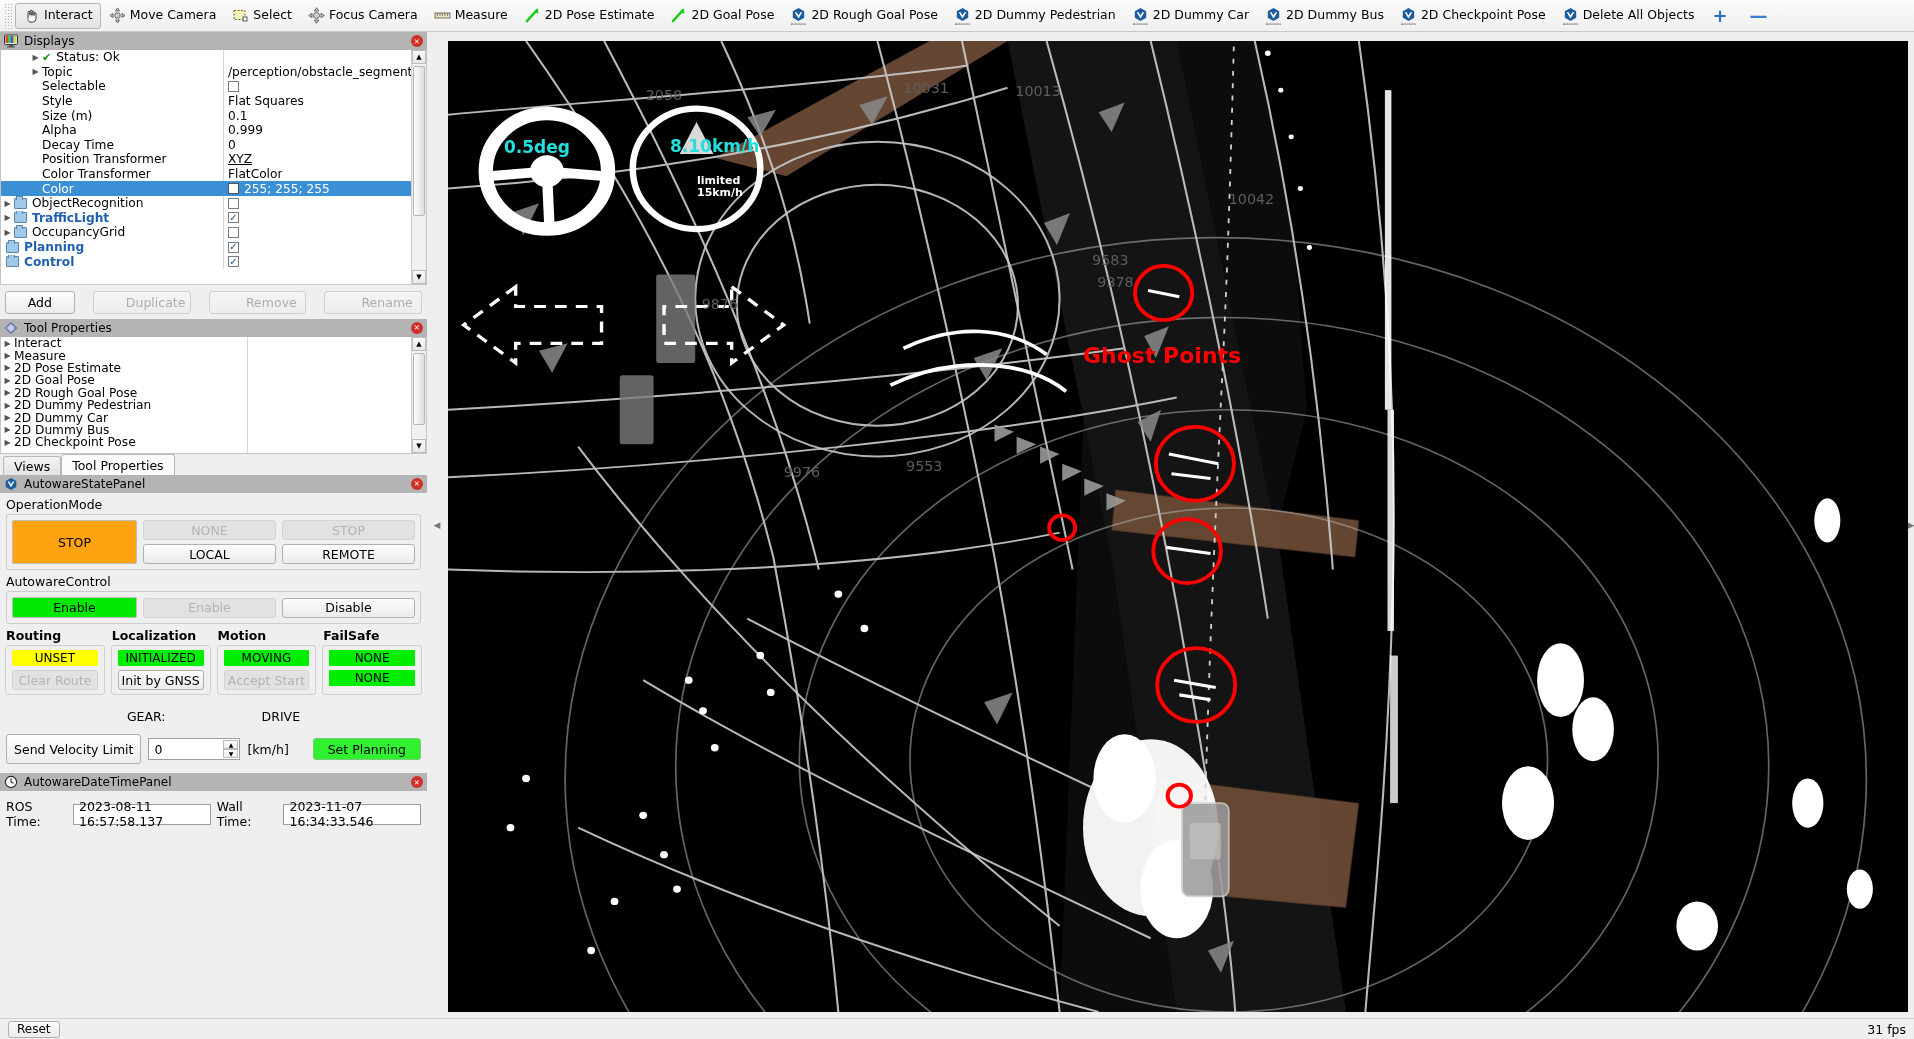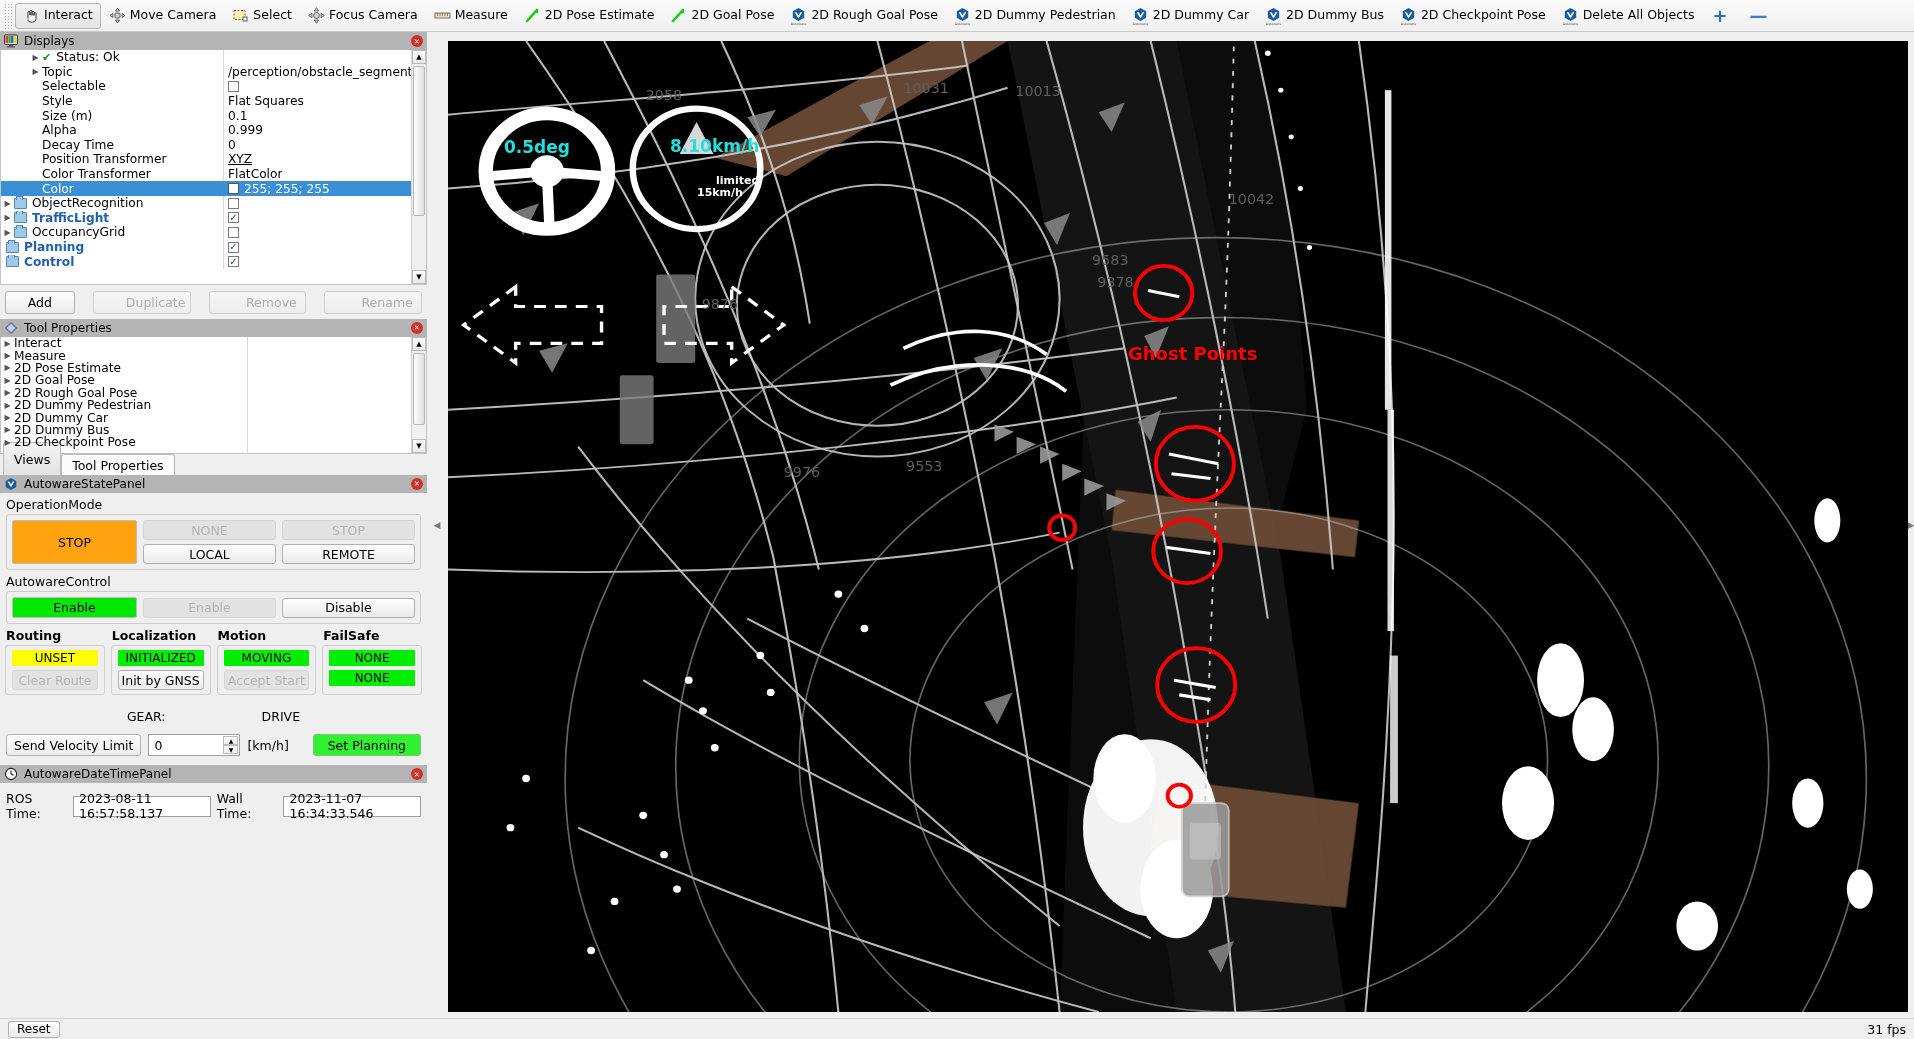--- a/index.html
+++ b/index.html
@@ -139,21 +139,21 @@
 
   
   #tools-wrap { background:#fff; border:1px solid #c4c4c4; border-top:none; height: 117px; display: flex; }
   #tools-list { flex: 1; overflow: hidden; position: relative; }
   .tool-row { height: 12.4px; display: flex; align-items: center; font-size: 12.2px; }
   .tool-col-sep { position:absolute; left: 246px; top:0; bottom:0; width:1px; background:#d6d6d6; }
 
   
   #tabs { display: flex; align-items: flex-end; height: 21px; padding-left: 3px; background: #efefef; }
   .tab {
-    height: 33px; padding: 0 10px; font-size: 12.5px;
+    height: 19px; padding: 0 10px; font-size: 12.5px;
     border: 1px solid #b9b9b9; border-bottom: none;
     border-radius: 3px 3px 0 0;
     background: linear-gradient(#f3f3f3,#e3e3e3);
     display: flex; align-items: center; cursor: default;
   }
   .tab.sel { background: #fbfbfb; height: 21px; }
 
   
   .sec-label { font-size: 12.5px; padding: 4px 6px 2px 6px; }
   .groupbox {
@@ -182,21 +182,21 @@
   .status-box { border: 1px solid #cfcfcf; border-radius: 3px; padding: 4px 6px; }
   .badge {
     height: 16px; display: flex; align-items: center; justify-content: center;
     font-size: 12px; border-radius: 1px; margin-bottom: 4px;
   }
   .badge.yellow { background: #ffff00; }
   .badge.green { background: #00ee00; }
   .gear-row { display: flex; justify-content: center; align-items: center; gap: 96px; padding: 14px 0 6px 0; font-size: 12.5px; }
   .vel-row { display: flex; align-items: center; gap: 7px; padding: 4px 6px 7px 6px; }
   .vel-btn {
-    height: 22px; padding: 3px 7px; border: 1px solid #b0b0b0; border-radius: 3px;
+    height: 30px; padding: 3px 7px; border: 1px solid #b0b0b0; border-radius: 3px;
     background: linear-gradient(#fdfdfd,#ededed); display: flex; align-items: center;
     font-size: 12.5px; cursor: default;
   }
   .spin {
     width: 92px; height: 22px; border: 1px solid #9f9f9f; background: #fff;
     display: flex; align-items: center; padding-left: 5px; font-size: 12.5px; position: relative;
   }
   .spin .arrows {
     position: absolute; right: 1px; top: 1px; bottom: 1px; width: 15px;
     display: flex; flex-direction: column;
@@ -898,23 +898,23 @@
           <text x="499" y="200">9378</text>
           <text x="195" y="218">9876</text>
           <text x="258" y="355">9976</text>
           <text x="352" y="350">9553</text>
         </g>
       </svg>
 
       
       <div class="ov-label" style="left:56px;top:96px;color:#22e0e0;font-size:17px;">0.5deg</div>
       <div class="ov-label" style="left:222px;top:95px;color:#22e0e0;font-size:17px;">8.10km/h</div>
-      <div class="ov-label" style="left:268px;top:133px;color:#ffffff;font-size:11px;">limited</div>
+      <div class="ov-label" style="left:249px;top:133px;color:#ffffff;font-size:11px;">limited</div>
       <div class="ov-label" style="left:249px;top:145px;color:#ffffff;font-size:11px;">15km/h</div>
-      <div class="ov-label" style="left:680px;top:302px;color:#ff0000;font-size:18px;">Ghost Points</div>
+      <div class="ov-label" style="left:635px;top:302px;color:#ff0000;font-size:22px;">Ghost Points</div>
     </div>
   </div>
 </div>
 
 <div id="statusbar">
   <div id="reset-btn">Reset</div>
   <div id="fps">31 fps</div>
 </div>
 
 </body></html>

